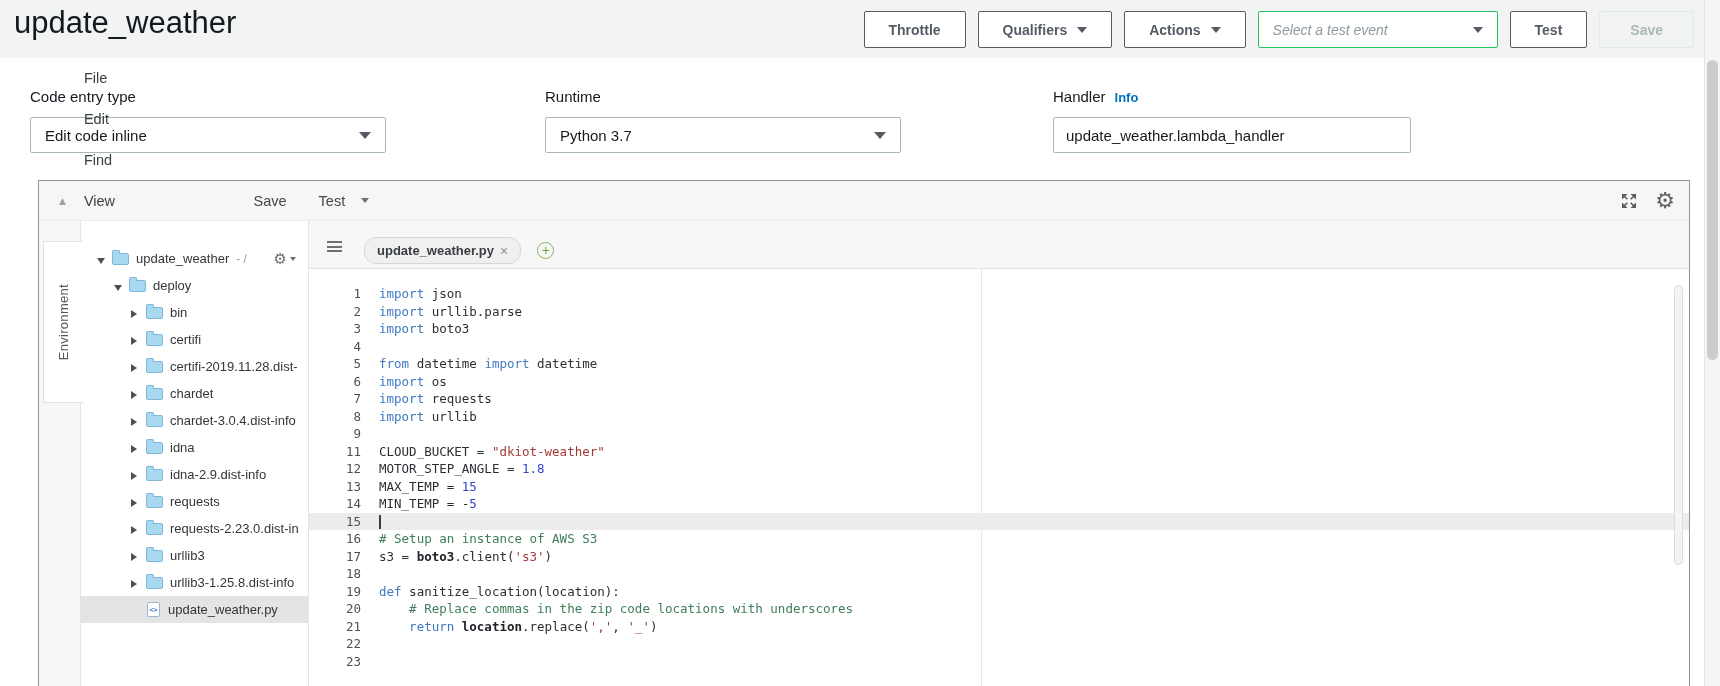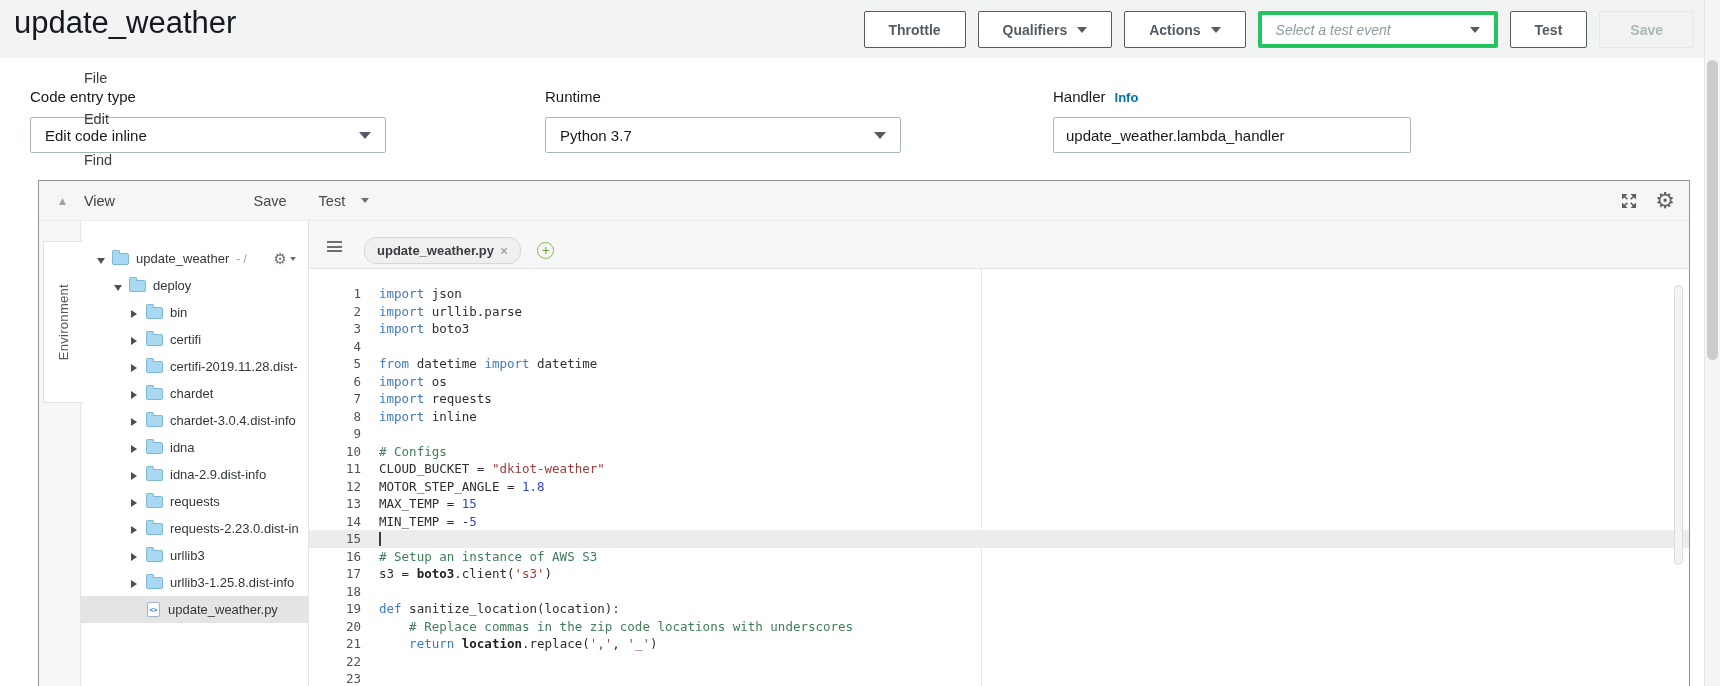--- a/index.html
+++ b/index.html
@@ -10,21 +10,21 @@
   
   .topbar { position:absolute; left:0; top:0; width:100%; height:58px; background:#f2f3f3; }
   .fn-title { position:absolute; left:14px; top:5px; font-size:31px; font-weight:400; color:#16191f; }
   .topbar-actions { position:absolute; right:26px; top:11px; display:flex; gap:12px; align-items:center; }
   .hbtn { height:37px; background:#fff; border:1px solid #545b64; border-radius:2px; color:#545b64;
           font-weight:700; font-size:14px; padding:0 24px; display:flex; align-items:center; gap:10px;
           font-family:inherit; cursor:pointer; }
   .hbtn-disabled { background:#f1f2f2; border-color:#e5e8e8; color:#aab7b8; padding:0 30px; cursor:default; }
   .caret { width:0; height:0; border-left:5px solid transparent; border-right:5px solid transparent;
            border-top:6px solid #545b64; display:inline-block; }
-  .hselect { width:240px; height:37px; background:#fff; border:4px solid #22c55e; border-radius:2px;
+  .hselect { width:240px; height:37px; background:#fff; border:1px solid #22c55e; border-radius:2px;
              display:flex; align-items:center; justify-content:space-between; padding:0 14px; cursor:pointer; }
   .hselect-label { font-style:italic; color:#8d9aa0; font-size:14px; }
 
   
   .field { position:absolute; top:88px; }
   .f1 { left:30px; } .f2 { left:545px; } .f3 { left:1053px; }
   .field-label { font-size:15px; color:#16191f; }
   .info-link { color:#0073bb; font-size:13px; font-weight:700; margin-left:9px; cursor:pointer; }
   .control { margin-top:11px; width:356px; height:36px; border:1px solid #aab7b8; border-radius:2px;
              background:#fff; display:flex; align-items:center; justify-content:space-between;
@@ -316,29 +316,25 @@
               <div class="code-line">
                 <span class="gutter">6</span>
                 <span class="code-text"><span class="tok-k">import</span><span class="tok-t"> os</span></span>
               </div>
               <div class="code-line">
                 <span class="gutter">7</span>
                 <span class="code-text"><span class="tok-k">import</span><span class="tok-t"> requests</span></span>
               </div>
               <div class="code-line">
                 <span class="gutter">8</span>
-                <span class="code-text"><span class="tok-k">import</span><span class="tok-t"> inline</span></span>
+                <span class="code-text"><span class="tok-k">import</span><span class="tok-t"> urllib</span></span>
               </div>
               <div class="code-line">
                 <span class="gutter">9</span>
                 <span class="code-text"></span>
-              </div>
-              <div class="code-line">
-                <span class="gutter">10</span>
-                <span class="code-text"><span class="tok-c"># Configs</span></span>
               </div>
               <div class="code-line">
                 <span class="gutter">11</span>
                 <span class="code-text"><span class="tok-t">CLOUD_BUCKET = </span><span class="tok-s">"dkiot-weather"</span></span>
               </div>
               <div class="code-line">
                 <span class="gutter">12</span>
                 <span class="code-text"><span class="tok-t">MOTOR_STEP_ANGLE = </span><span class="tok-n">1.8</span></span>
               </div>
               <div class="code-line">

